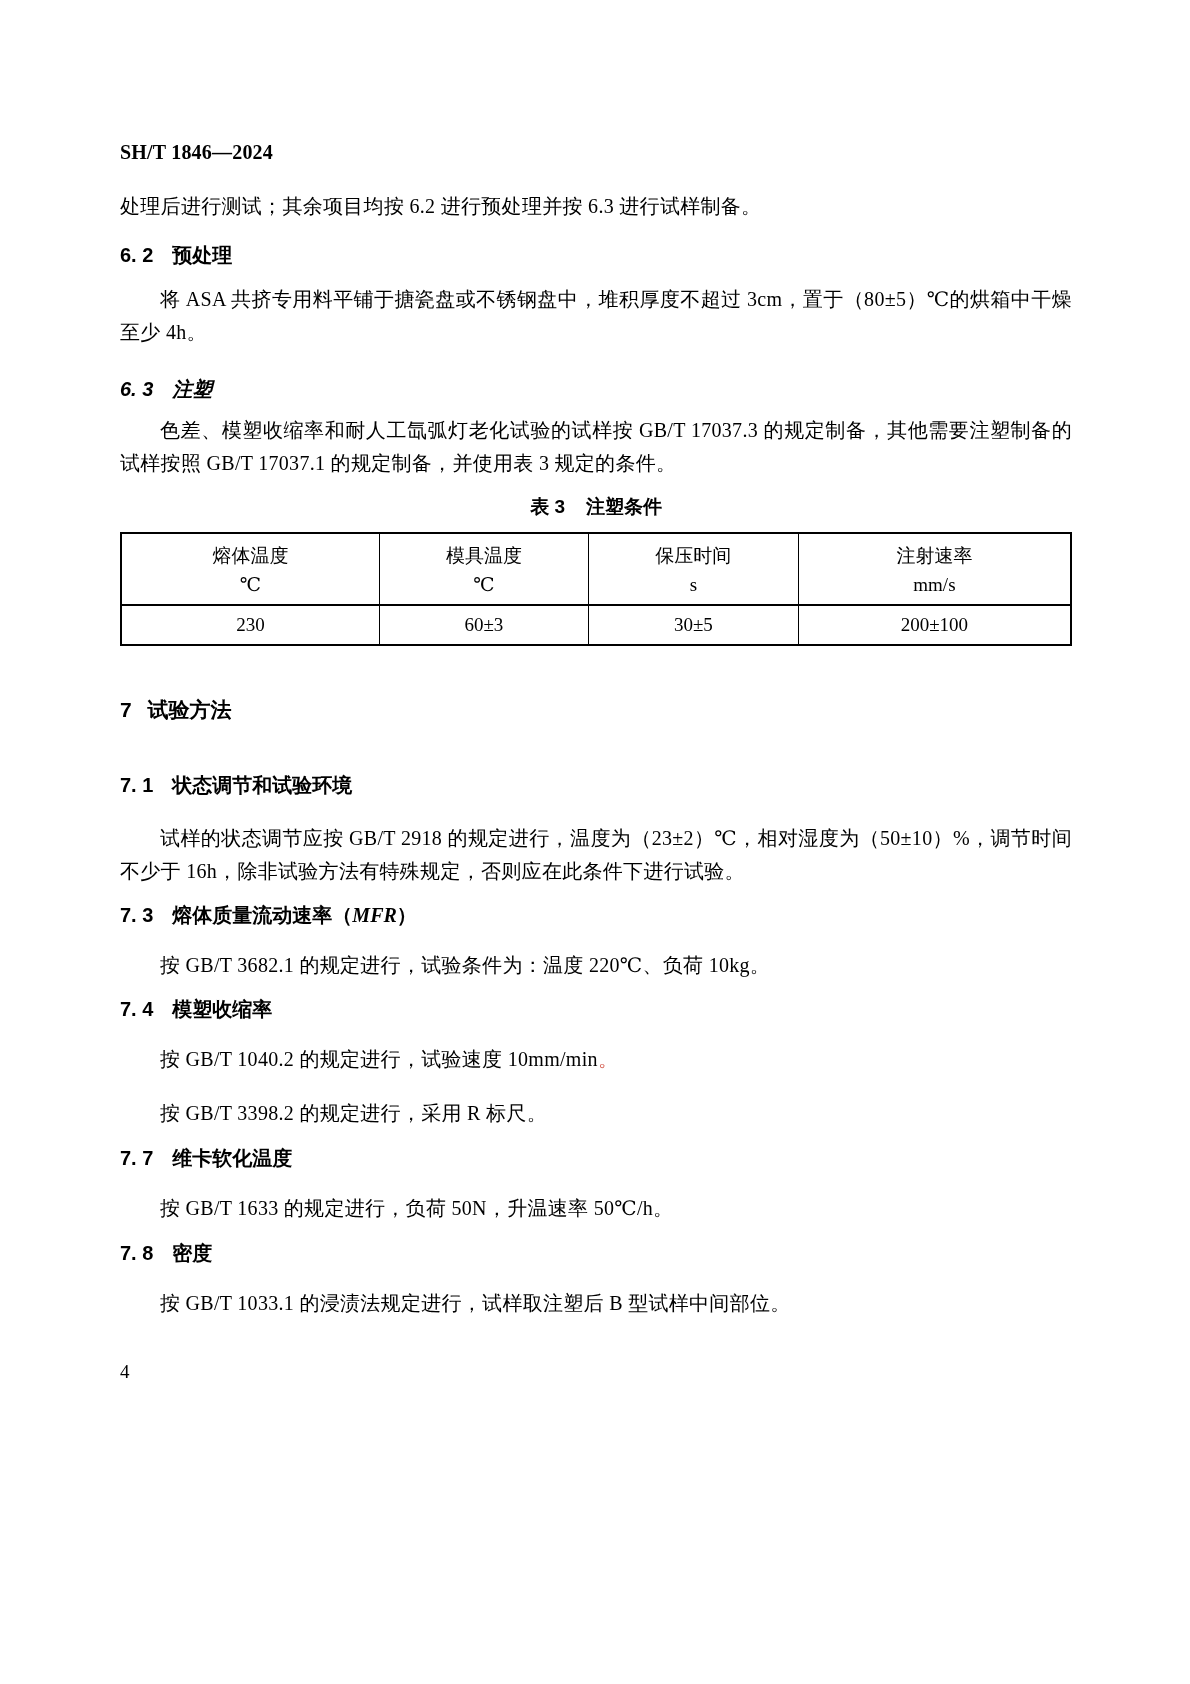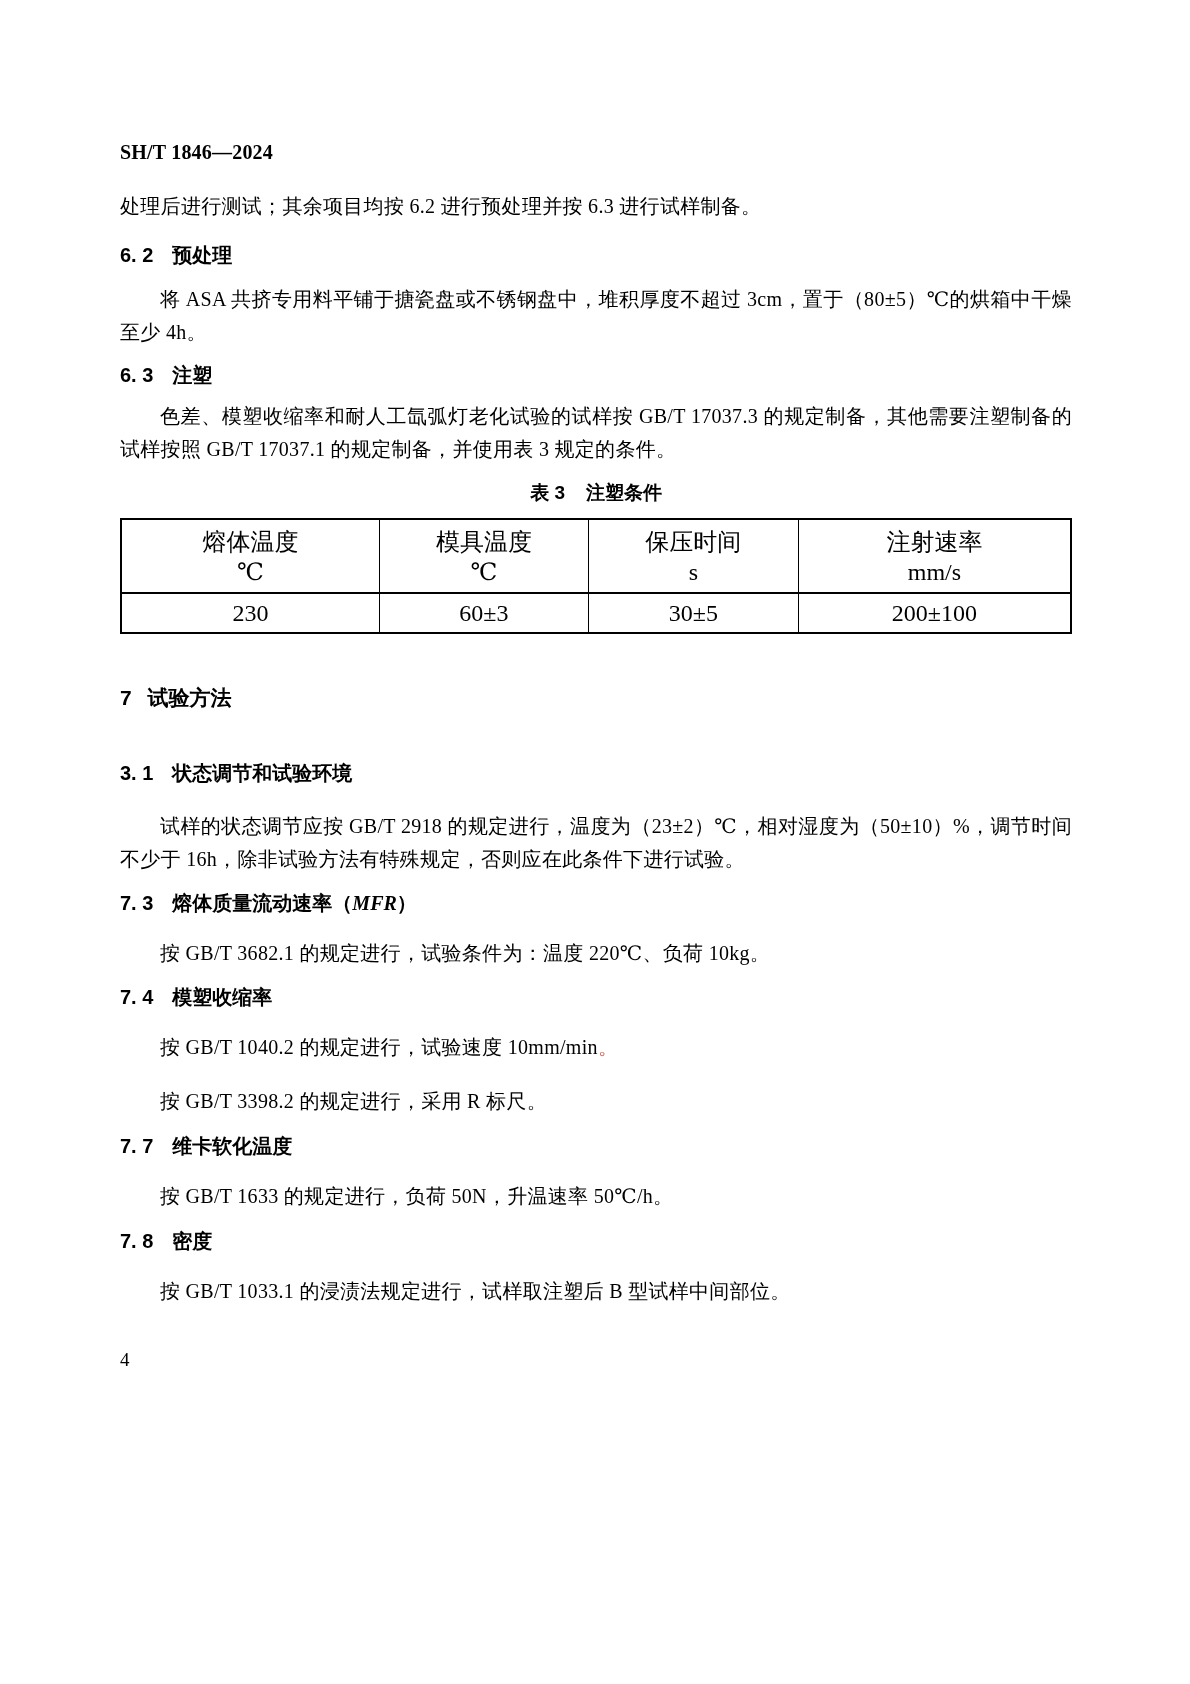--- a/index.html
+++ b/index.html
@@ -43,21 +43,21 @@
   .chapter-heading {
     font-family: "Liberation Sans", "DejaVu Sans", sans-serif;
     font-weight: bold;
     font-size: 21px;
     line-height: 28px;
     margin-top: 50px;
   }
   .chapter-heading .num { margin-right: 0.75em; }
   .clause-body { margin-top: 21px; }
   .mt-19 { margin-top: 19px; }
-  .mt-13 { margin-top: 13px; }
+  .mt-13 { margin-top: 27px; font-style: italic; }
   .mt-15 { margin-top: 15px; }
   .mt-12 { margin-top: 12px; }
   .mt-24 { margin-top: 24px; }
   .mt-48 { margin-top: 48px; }
   .ital-serif {
     font-family: "Liberation Serif", "DejaVu Serif", serif;
     font-style: italic;
     font-weight: bold;
     text-align: center;
   }
@@ -70,21 +70,21 @@
     font-size: 19px;
     line-height: 26px;
   }
   .table-caption .cap-label { margin-right: 1.1em; }
   table.cond-table {
     width: 100%;
     margin-top: 12px;
     border-collapse: collapse;
     table-layout: fixed;
     border: 2px solid #000000;
-    font-size: 24px;
+    font-size: 19px;
   }
   table.cond-table col.c1 { width: 27.2%; }
   table.cond-table col.c2 { width: 22.0%; }
   table.cond-table col.c3 { width: 22.1%; }
   table.cond-table col.c4 { width: 28.7%; }
   table.cond-table th, table.cond-table td {
     border-left: 1px solid #000000;
     border-right: 1px solid #000000;
     text-align: center;
     vertical-align: middle;
@@ -151,21 +151,21 @@
       <td>200±100</td>
     </tr>
   </tbody>
     </table>
 
   <div class="chapter-heading">
     <span class="num">7</span><span>试验方法</span>
   </div>
 
   <div class="clause-heading mt-48">
-    <span class="num">3. 1</span><span>状态调节和试验环境</span>
+    <span class="num">7. 1</span><span>状态调节和试验环境</span>
   </div>
   <div class="body-par indent mt-24">试样的状态调节应按 GB/T 2918 的规定进行，温度为（23±2）℃，相对湿度为（50±10）%，调节时间不少于 16h，除非试验方法有特殊规定，否则应在此条件下进行试验。</div>
 
 
   <div class="clause-heading">
     <span class="num">7. 3</span><span>熔体质量流动速率（</span><span class="ital-serif">MFR</span><span>）</span>
   </div>
   <div class="body-par indent clause-body">按 GB/T 3682.1 的规定进行，试验条件为：温度 220℃、负荷 10kg。</div>
 
   <div class="clause-heading">

